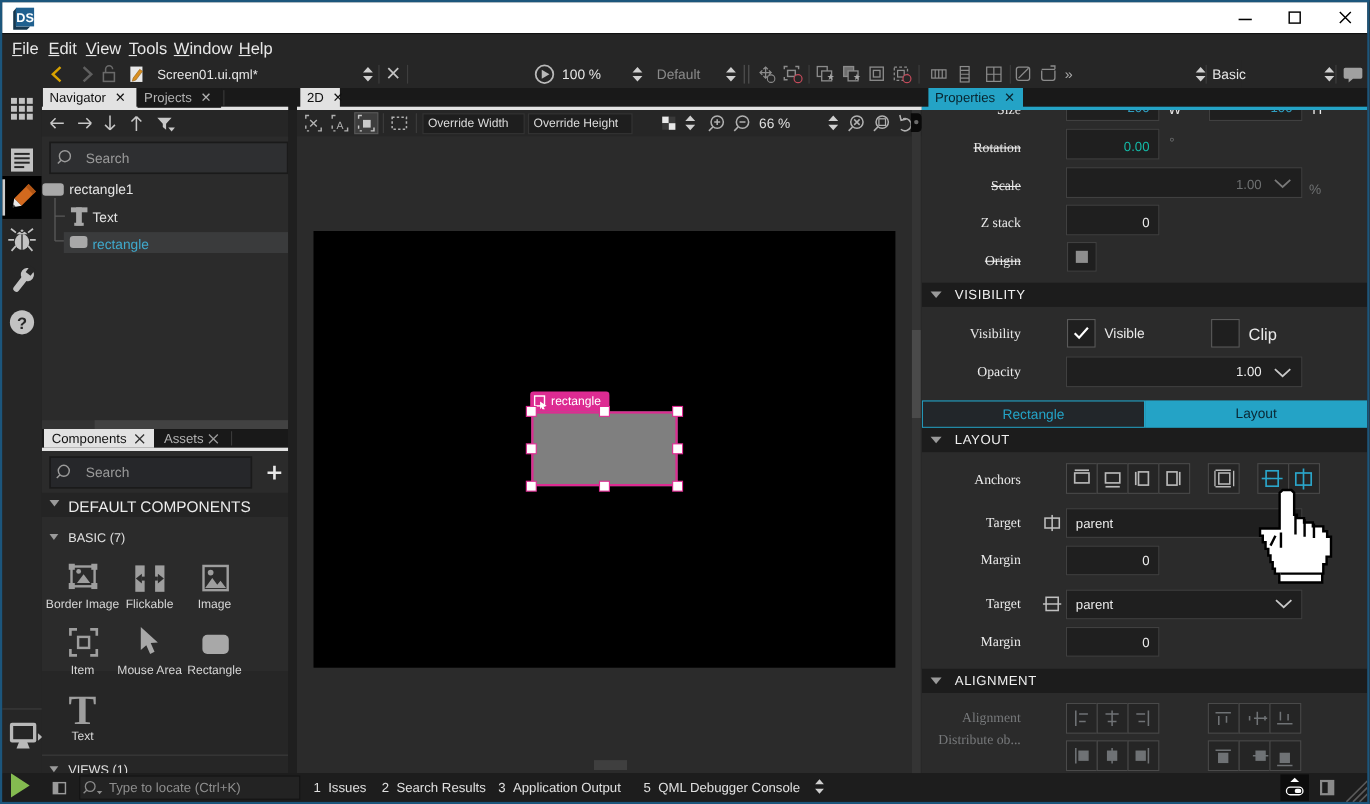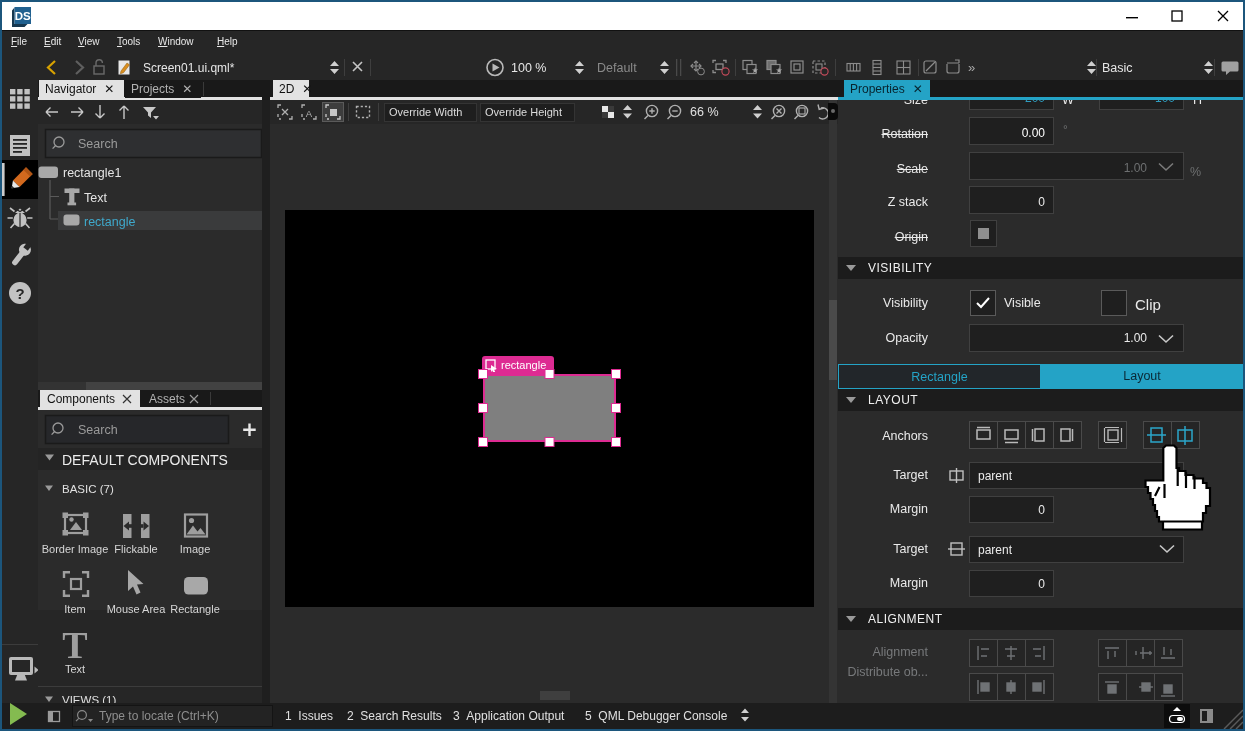--- a/index.html
+++ b/index.html
@@ -6,42 +6,42 @@
 html,body { width:1245px; height:731px; overflow:hidden; background:#262626; font-family:"Liberation Sans", sans-serif; }
 #win { position:absolute; left:0; top:0; width:1245px; height:731px; background:#262626; }
 .abs { position:absolute; }
 
 .bord { position:absolute; background:#1c567c; z-index:50; }
 
 #titlebar { position:absolute; left:2px; top:2px; width:1241px; height:28px; background:#ffffff; color:#000; }
 #titlebar .title { position:absolute; left:34px; top:7px; font-size:12.5px; color:#000; }
 
 #menubar { position:absolute; left:2px; top:30px; width:1241px; height:25px; background:#262626; border-top:1px solid #111; }
-#menubar span { position:absolute; top:5px; font-size:10px; color:#e8e8e8; }
+#menubar span { position:absolute; top:5px; font-size:15px; color:#e8e8e8; }
 #menubar span u { text-decoration:underline; }
 
 #toolbar { position:absolute; left:2px; top:55px; width:1127px; height:25px; background:#262626; color:#c8c8c8; }
 
 #tabrow { position:absolute; left:38px; top:80px; width:1205px; height:20px; background:#191919; }
 .tab { position:absolute; top:0; height:18px; font-size:12px; display:flex; align-items:center; padding:0 6px; }
 .tab.lt { background:#e2e2e2; color:#111; }
 .tab.dk { background:#191919; color:#b2b2b2; }
 .tab .x { margin-left:8px; font-size:12px; }
 
 #sidebar { position:absolute; left:2px; top:80px; width:36px; height:623px; background:#262626; }
 
 #navpanel { position:absolute; left:38px; top:100px; width:224px; height:290px; background:#2b2b2b; }
 #comppanel { position:absolute; left:38px; top:390px; width:224px; height:220px; background:#2b2b2b; }
 #view2d { position:absolute; left:270px; top:100px; width:568px; height:603px; background:#2b2b2b; }
 #props { position:absolute; left:838px; top:100px; width:405px; height:603px; background:#2b2b2b; overflow:hidden; }
 #statusbar { position:absolute; left:2px; top:703px; width:1241px; height:26px; background:#1d1d1d; }
 
 .field { position:absolute; background:#1f1f1f; border:1px solid #404040; color:#d8d8d8; font-size:12px; }
 .seclabel { color:#6e7071; text-decoration:line-through; }
-.plabel { position:absolute; font-size:12.5px; color:#eaeaea; text-align:right; width:90px; }
+.plabel { position:absolute; font-size:12.5px; color:#eaeaea; text-align:right; width:90px;font-family:Liberation Serif, serif; }
 .sechead { position:absolute; left:0; width:405px; height:22px; background:#1c1c1c; color:#f0f0f0; font-size:12px; }
 .sechead .tri { position:absolute; left:8px; top:8px; width:0; height:0; border-left:5px solid transparent; border-right:5px solid transparent; border-top:6px solid #9a9a9a; }
 .sechead .t { position:absolute; left:30px; top:4px; letter-spacing:0.5px; }
 .abtn { position:absolute; width:29px; height:28px; background:#252525; border:1px solid #4a4a4a; }
 </style>
 </head>
 <body>
 <div id="win">
 
 <div id="titlebar">
@@ -436,21 +436,21 @@
 
 <div id="props">
 
   <div class="plabel" style="left:0px;top:-7px">Size</div>
   <div class="field" style="left:131px;top:-17px;width:85px;height:27px;text-align:right;padding:7px 8px 0 0;color:#2f9dbf">200</div>
   <div class="abs" style="left:224px;top:-7px;font-size:12.5px;color:#eaeaea">W</div>
   <div class="field" style="left:261px;top:-17px;width:85px;height:27px;text-align:right;padding:7px 8px 0 0;color:#2f9dbf">100</div>
   <div class="abs" style="left:355px;top:-7px;font-size:12.5px;color:#eaeaea">H</div>
 
   <div class="plabel seclabel" style="left:0px;top:27px">Rotation</div>
-  <div class="field" style="left:131px;top:17px;width:85px;height:28px;text-align:right;padding:8px 8px 0 0;color:#ffffff">0.00</div>
+  <div class="field" style="left:131px;top:17px;width:85px;height:28px;text-align:right;padding:8px 8px 0 0;color:#14b8a6">0.00</div>
   <div class="abs" style="left:225px;top:23px;font-size:12px;color:#6e7071">°</div>
 
   <div class="plabel seclabel" style="left:0px;top:62px">Scale</div>
   <div class="field" style="left:131px;top:52px;width:215px;height:28px;text-align:right;padding:8px 36px 0 0;color:#6e7071">1.00</div>
   <svg class="abs" style="left:318px;top:62px" width="20" height="10" viewBox="0 0 20 10">
         <path d="M3 1.5 L10 8 L17 1.5" stroke="#7a7a7a" stroke-width="1.6" fill="none"></path>
       </svg>
   <div class="abs" style="left:352px;top:65px;font-size:12.5px;color:#6e7071">%</div>
 
   <div class="plabel" style="left:0px;top:95px">Z stack</div>

